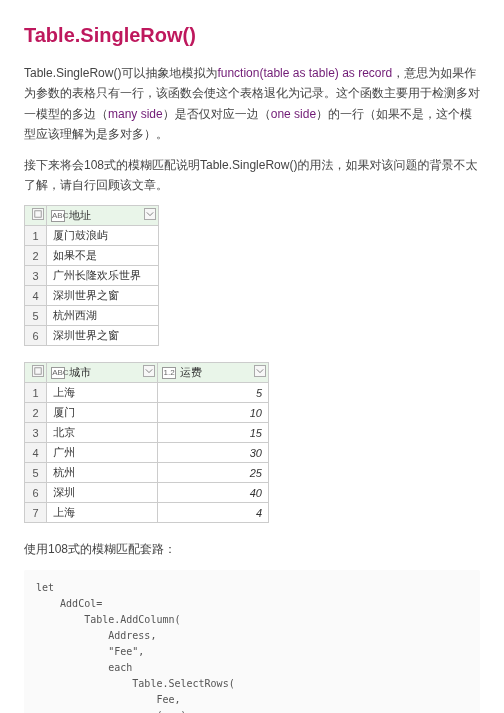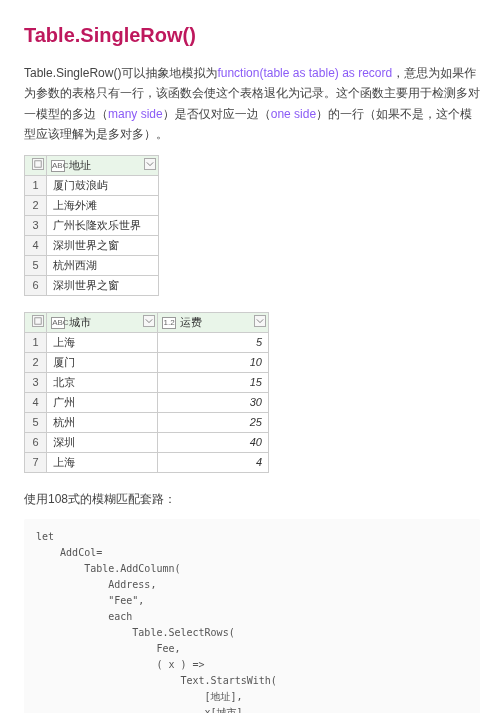--- a/index.html
+++ b/index.html
@@ -1,20 +1,20 @@
 <!DOCTYPE html>
 <html><head>
 <meta charset="utf-8">
 <style>
   * { margin: 0; padding: 0; box-sizing: border-box; }
   body { font-family: "Microsoft YaHei", Arial, sans-serif; font-size: 12px; color: #333; background: #fff; }
   .page { width: 504px; padding: 24px; }
   h1 { font-size: 20px; font-weight: bold; margin-bottom: 16px; color: #be185d; }
   .body-text { line-height: 1.7; margin-bottom: 10px; color: #444; }
-  .kw { color: #8b5cf6; }
+  .kw { color: #701a75; }
   .table-wrap { margin: 10px 0 16px 0; }
   table.pq { border-collapse: collapse; }
   table.pq th, table.pq td { border: 1px solid #ccc; font-size: 11px; }
   table.pq th { background: #e9f5e9; color: #333; font-weight: normal; text-align: left; position: relative; padding: 2px 4px; height: 18px; }
   table.pq td { padding: 2px 6px; height: 16px; background: #fff; }
   table.pq td.rownum { background: #f3f3f3; text-align: center; color: #555; width: 22px; }
   table.pq th.rowhead { width: 22px; background: #e9f5e9; }
   table.pq td.num { text-align: right; font-style: italic; color: #333; }
   .type-icon { display: inline-block; width: 14px; height: 12px; border: 1px solid #999; font-size: 8px; line-height: 10px; text-align: center; color: #666; margin-right: 4px; background: #fff; vertical-align: middle; }
   .dd { position: absolute; right: 2px; top: 2px; width: 12px; height: 12px; border: 1px solid #aaa; background: #f7f7f7; display: flex; align-items: center; justify-content: center; }
@@ -24,20 +24,21 @@
 </head>
 <body>
 
 <div class="page">
   <h1>Table.SingleRow()</h1>
 
   <p class="body-text">
     <span>Table.SingleRow()可以抽象地模拟为</span><span class="kw">function(table as table) as record</span><span>，意思为如果作为参数的表格只有一行，该函数会使这个表格退化为记录。这个函数主要用于检测多对一模型的多边（</span><span class="kw">many side</span><span>）是否仅对应一边（</span><span class="kw">one side</span><span>）的一行（如果不是，这个模型应该理解为是多对多）。</span>
   </p>
 
+  <p class="body-text">接下来将会108式的模糊匹配说明Table.SingleRow()的用法，如果对该问题的背景不太了解，请自行回顾该文章。</p>
 
   <div class="table-wrap">
   <table class="pq" style="width:135px;">
     <thead>
       <tr>
         <th class="rowhead">
           <span class="dd">
             <svg viewBox="0 0 10 10">
                   <rect x="1" y="1" width="8" height="8" fill="none" stroke="#888" stroke-width="1"></rect>
                 </svg>
@@ -53,21 +54,21 @@
         </th>
       </tr>
     </thead>
     <tbody id="t1body">
           <tr>
             <td class="rownum">1</td>
             <td>厦门鼓浪屿</td>
           </tr>
           <tr>
             <td class="rownum">2</td>
-            <td>上海外滩</td>
+            <td>如果不是</td>
           </tr>
           <tr>
             <td class="rownum">3</td>
             <td>广州长隆欢乐世界</td>
           </tr>
           <tr>
             <td class="rownum">4</td>
             <td>深圳世界之窗</td>
           </tr>
           <tr>

